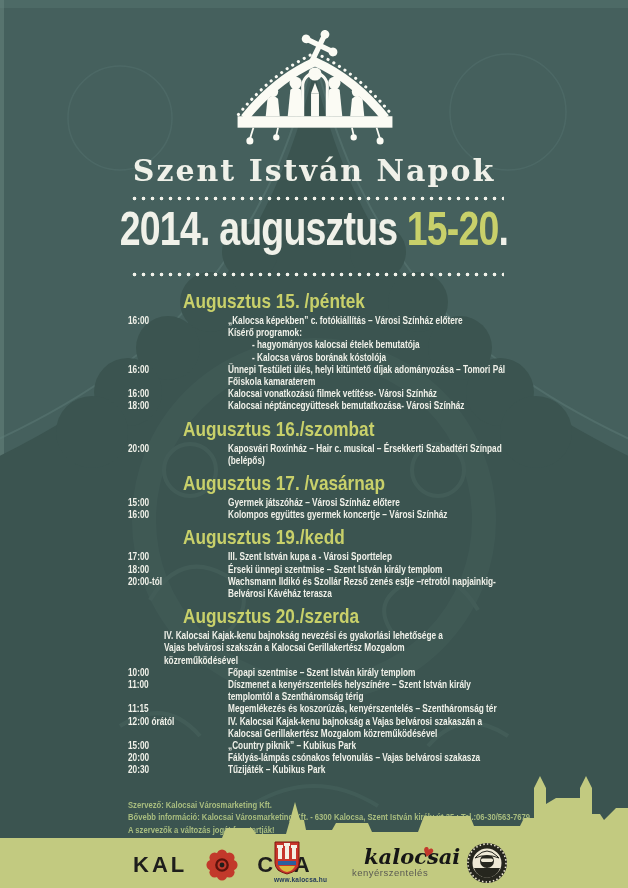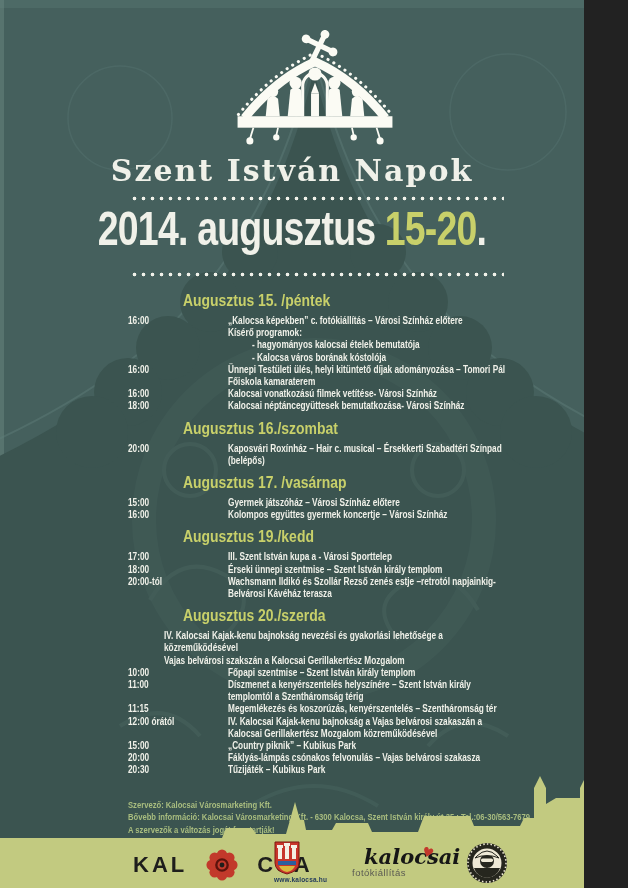--- a/index.html
+++ b/index.html
@@ -1,17 +1,17 @@
 <!DOCTYPE html>
 <html style="--background: #45605d; --arch: #3b5450; --ornament: #6d8e87; --text: #f0f1e9; --accent-yellow: #c8d06a; --band-green: #c2ca80; --footer-text: #a9bd7f; --logo-red: #c2392b; --logo-black: #1e1e1c;"><head>
 <meta charset="utf-8">
 <style>
   html,body{margin:0;padding:0;background:#222;}
   .poster{
-    position:relative;width:584px;height:888px;overflow:hidden;
+    position:relative;width:628px;height:888px;overflow:hidden;
     background:var(--background,#45605d);
     font-family:"Liberation Sans",sans-serif;
   }
   .poster svg{display:block;}
   #bg-svg{position:absolute;left:0;top:0;}
   .crown{position:absolute;left:220px;top:30px;width:190px;height:132px;}
   .title{
     position:absolute;left:0;top:153px;width:100%;text-align:center;
     font-family:"DejaVu Serif",serif;font-weight:bold;font-size:30px;
     color:var(--text,#f0f1e9);letter-spacing:2px;white-space:nowrap;
@@ -25,21 +25,21 @@
   #dots-bottom{top:272px;}
   .dateline{
     position:absolute;left:0;top:201px;width:100%;text-align:center;
     font-size:48px;font-weight:700;color:var(--text,#f0f1e9);white-space:nowrap;
   }
   .dateline .inner{display:inline-block;transform:scaleX(.78);transform-origin:center;letter-spacing:-1px;}
   .date-prefix{margin-right:12px;}
   .date-range{color:var(--accent-yellow,#c8d06a);}
   .schedule{position:absolute;left:128px;top:291px;width:396px;}
   .sec-header{
-    font-size:17px;line-height:19px;font-weight:700;
+    font-size:21px;line-height:19px;font-weight:700;
     color:var(--accent-yellow,#c8d06a);margin:7px 0 4px 55px;white-space:nowrap;
   }
   .sec-header:first-child{margin-top:0;}
   .cond-h{display:inline-block;transform:scaleX(.82);transform-origin:0 50%;white-space:nowrap;}
   .cond{display:inline-block;transform:scaleX(.78);transform-origin:0 50%;white-space:nowrap;}
   .ev{display:flex;}
   .ev-time{flex:0 0 64px;font-size:10.6px;font-weight:700;color:var(--text,#f0f1e9);line-height:12.2px;white-space:nowrap;}
   .ev-lines{flex:1;min-width:0;margin-left:36px;}
   .ev-line{font-size:10.6px;font-weight:700;color:var(--text,#f0f1e9);line-height:12.2px;white-space:nowrap;}
   .ev-line.indent{padding-left:24px;text-decoration:underline;}
@@ -222,22 +222,22 @@
         <div class="ev-time"><span class="cond">20:00-tól</span></div>
         <div class="ev-lines">
           <div class="ev-line"><span class="cond">Wachsmann Ildikó és Szollár Rezső zenés estje –retrotól napjainkig-</span></div>
           <div class="ev-line"><span class="cond">Belvárosi Kávéház terasza</span></div>
         </div>
       </div>
       <div class="sec-header"><span class="cond-h">Augusztus 20./szerda</span></div>
       <div class="ev">
         <div class="ev-lines">
           <div class="ev-line"><span class="cond">IV. Kalocsai Kajak-kenu bajnokság nevezési és gyakorlási lehetősége a</span></div>
+          <div class="ev-line"><span class="cond">Vajas belvárosi szakszán a Kalocsai Gerillakertész Mozgalom</span></div>
           <div class="ev-line"><span class="cond">közreműködésével</span></div>
-          <div class="ev-line"><span class="cond">Vajas belvárosi szakszán a Kalocsai Gerillakertész Mozgalom</span></div>
         </div>
       </div>
       <div class="ev">
         <div class="ev-time"><span class="cond">10:00</span></div>
         <div class="ev-lines">
           <div class="ev-line"><span class="cond">Főpapi szentmise – Szent István király templom</span></div>
         </div>
       </div>
       <div class="ev">
         <div class="ev-time"><span class="cond">11:00</span></div>
@@ -328,21 +328,21 @@
         <path d="M5,25 H21 Q19,30 13,31 Q7,30 5,25 Z" fill="#d9b93c"></path>
       </svg>
       <div class="arms-url">www.kalocsa.hu</div>
     </div>
 
     <div class="logo-marketing">
       <div class="marketing-name">
         <span>kalocsai</span>
         <span class="heart">♥</span>
       </div>
-      <div class="marketing-sub">fotókiállítás</div>
+      <div class="marketing-sub">kenyérszentelés</div>
     </div>
 
     <div class="logo-badge">
       <svg width="42" height="42" viewBox="0 0 42 42" aria-hidden="true">
         <circle cx="21" cy="21" r="20" fill="#26261e"></circle>
         <circle cx="21" cy="21" r="19" fill="none" stroke="#efe9d6" stroke-width="1.6" stroke-dasharray="1.5 2.2"></circle>
         <circle cx="21" cy="21" r="14.5" fill="#efe9d6"></circle>
         <path d="M8,26 A13.5,13.5 0 0 0 34,26 Z" fill="#26261e"></path>
         <circle cx="21" cy="19" r="7" fill="#26261e"></circle>
         <rect x="15" y="16.5" width="12" height="3.4" rx="1.6" fill="#efe9d6"></rect>

